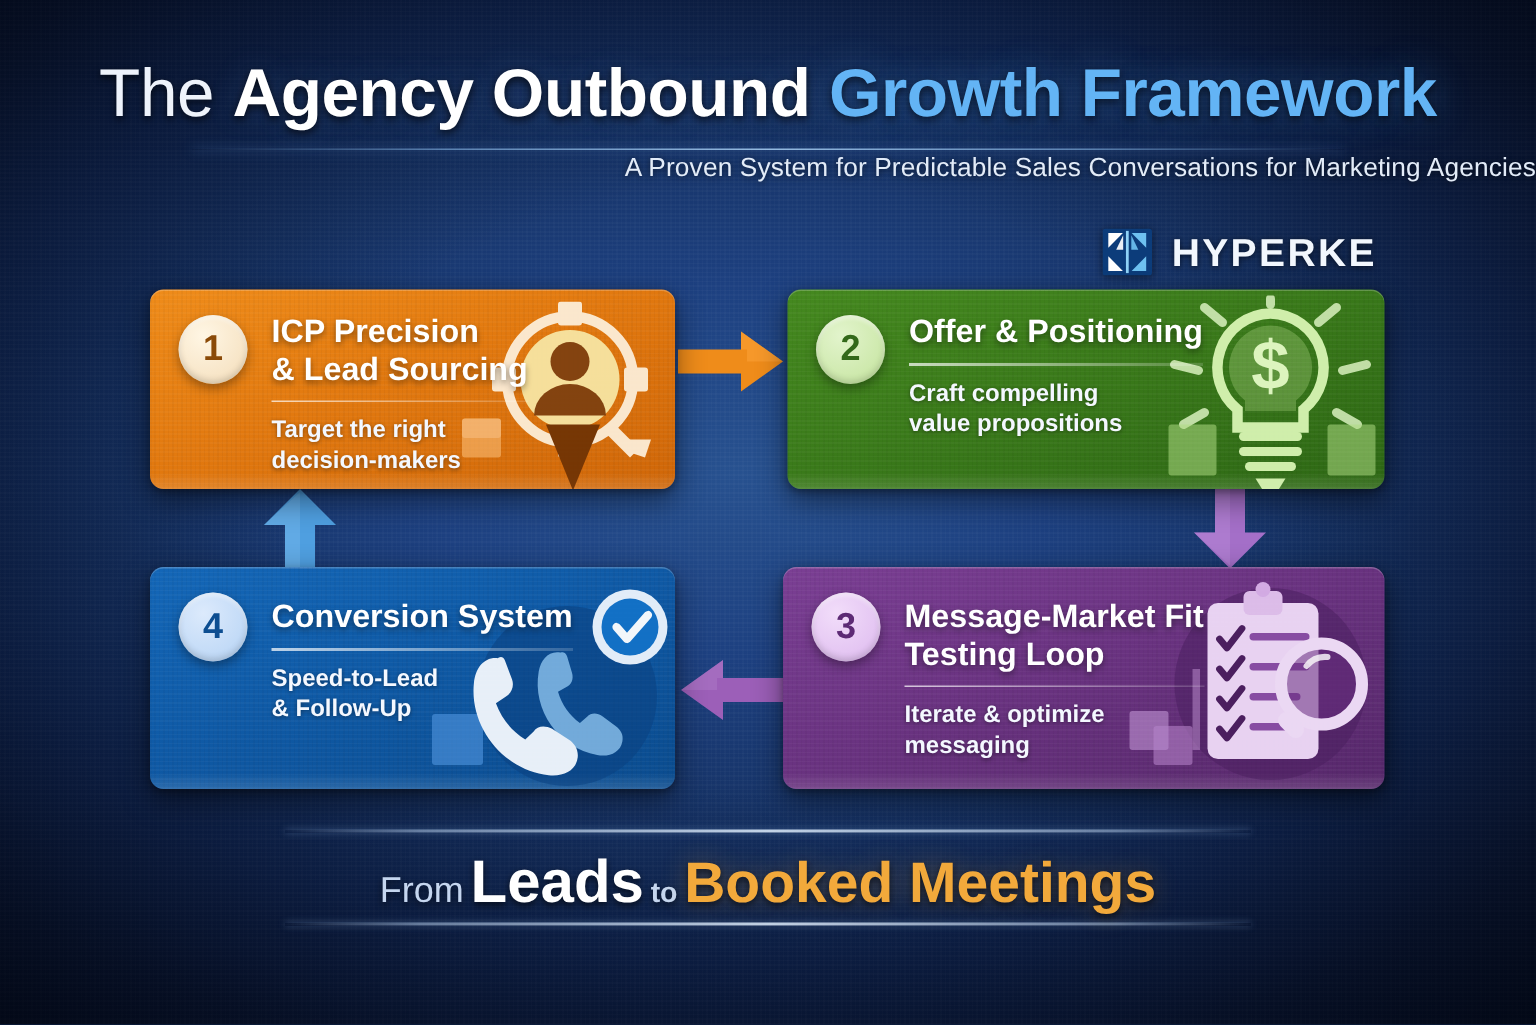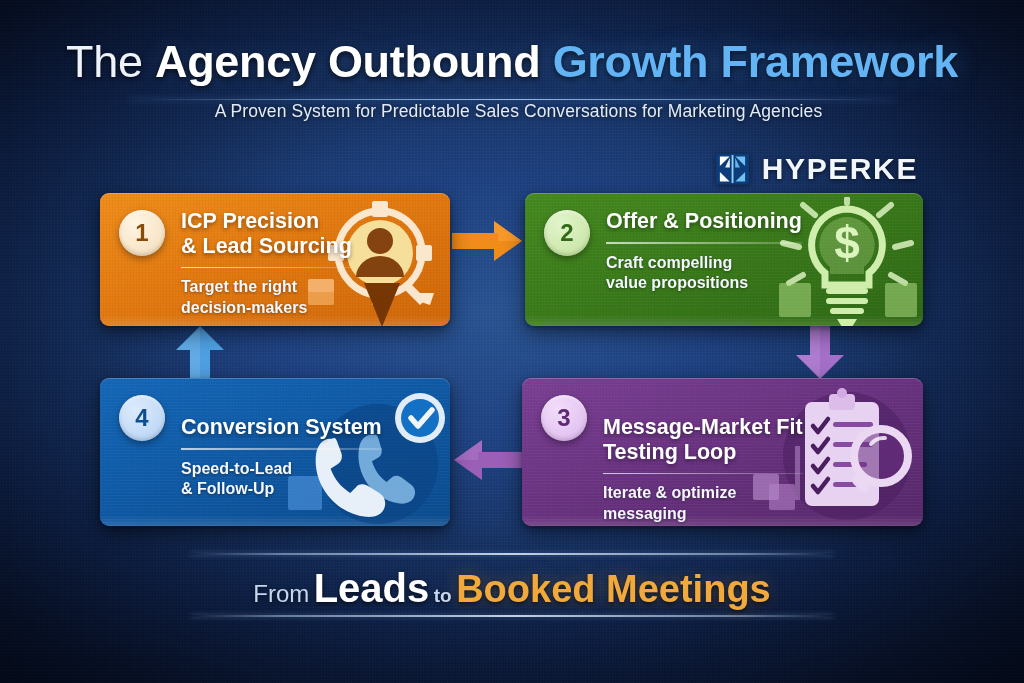--- a/index.html
+++ b/index.html
@@ -60,41 +60,41 @@
     text-shadow:0 2px 6px rgba(0,0,0,.6), 0 0 24px rgba(80,170,255,.35);
   }
   #titlerule {
     position:absolute;
     top:99px; left:128px; width:768px; height:1px;
     background:linear-gradient(90deg, rgba(120,180,240,0) 0%, rgba(150,200,250,.55) 22%, rgba(180,220,255,.8) 50%, rgba(150,200,250,.55) 78%, rgba(120,180,240,0) 100%);
     box-shadow:0 0 7px rgba(110,180,255,.5);
     z-index:4;
   }
   #subtitle {
-    text-align:center;
+    text-align:right;
     margin-top:14px;
     font-size:17.5px;
     color:#e3ecf8;
     font-weight:400;
     letter-spacing:.1px;
     text-shadow:0 1px 4px rgba(0,0,0,.6);
     white-space:nowrap;
     padding-left:13px;
   }
 
   
   #logo {
     position:absolute;
     top:152px; right:106px;
     display:flex; align-items:center; gap:13px;
     z-index:5;
   }
   #logo .mark { width:33px; height:32px; display:block; filter:drop-shadow(0 1px 3px rgba(0,0,0,.5)); }
   #logo .wordmark {
-    font-size:30px; font-weight:700; letter-spacing:1.6px;
+    font-size:26px; font-weight:700; letter-spacing:1.6px;
     color:#f2f7fd;
     text-shadow:0 1px 4px rgba(0,0,0,.6);
   }
 
   
   .card {
     position:absolute;
     border-radius:9px;
     z-index:6;
     overflow:hidden;
@@ -156,21 +156,21 @@
   #card3 { left:522px;  top:378px; width:401px; height:148px;
            background:linear-gradient(160deg, #7b3f94 0%, #6a3381 45%, #56276a 100%); }
   #card4 { left:100px;  top:378px; width:350px; height:148px;
            background:linear-gradient(160deg, #1467b8 0%, #0f5aa6 45%, #0a4b8e 100%); }
 
   #card1 .badge { background:radial-gradient(circle at 36% 30%, #fff6e4, #f3dcb8); color:#8a4a08; }
   #card2 .badge { background:radial-gradient(circle at 36% 30%, #e2f4cc, #c3e39c); color:#33691a; }
   #card3 .badge { background:radial-gradient(circle at 36% 30%, #f2ddfa, #dcb8ee); color:#5d2a75; }
   #card4 .badge { background:radial-gradient(circle at 36% 30%, #dceafc, #b4d2f4); color:#0d4e91; }
 
-  #card3 .txt, #card4 .txt { top:21px;margin-top:16px; }
+  #card3 .txt, #card4 .txt { top:21px; }
 
   
   #icon1 { right:-4px;  top:8px;   width:150px; height:128px; }
   #icon2 { right:-2px;  top:4px;   width:156px; height:134px; }
   #icon3 { right:6px;   top:8px;   width:166px; height:140px; }
   #icon4 { right:-2px;  top:10px;  width:166px; height:140px; }
 
   
   .arrow { position:absolute; z-index:5; }
   #arrowA { left:452px; top:218px; width:72px; height:46px; }

